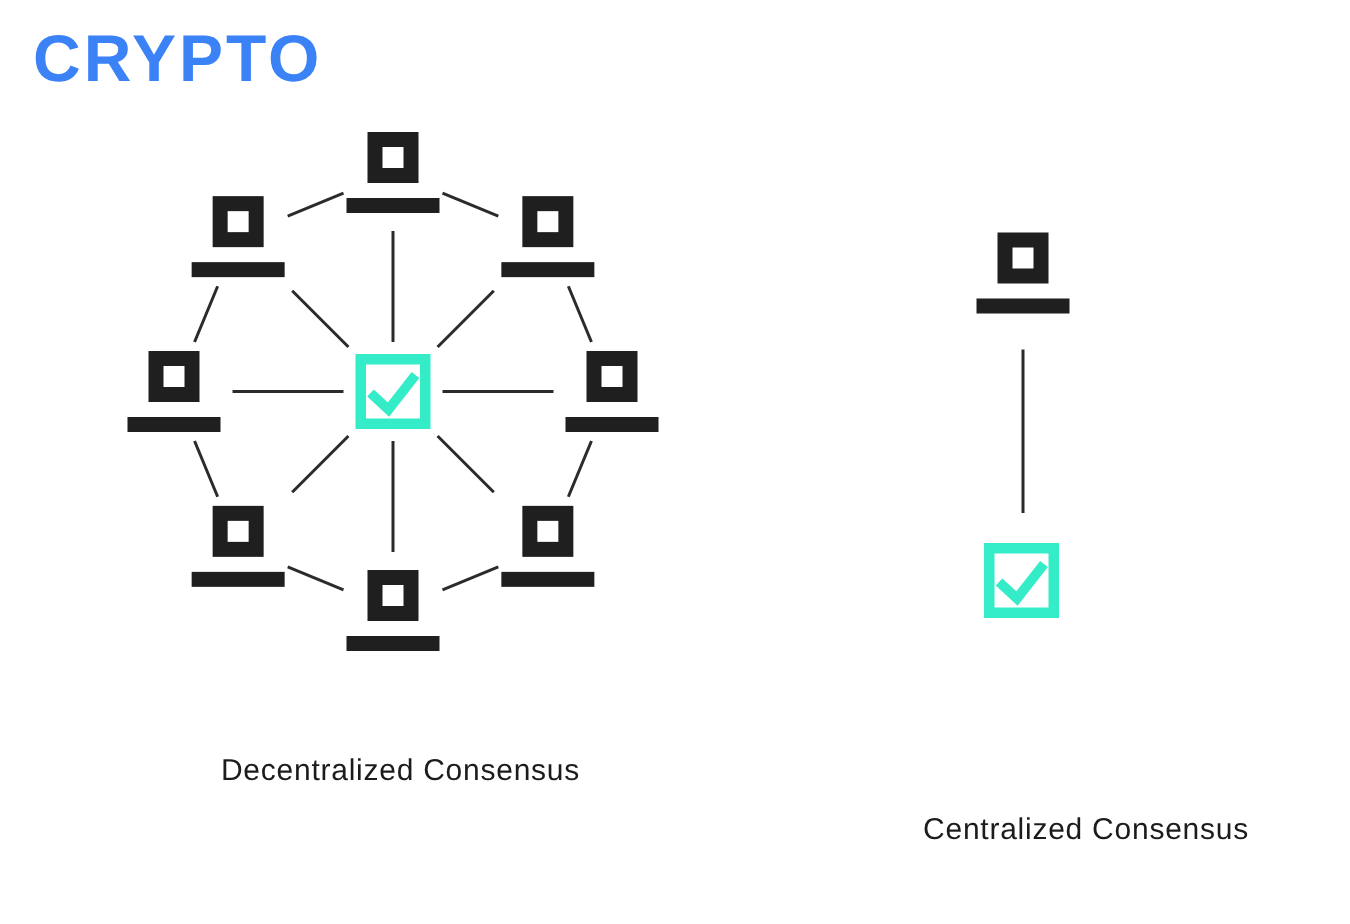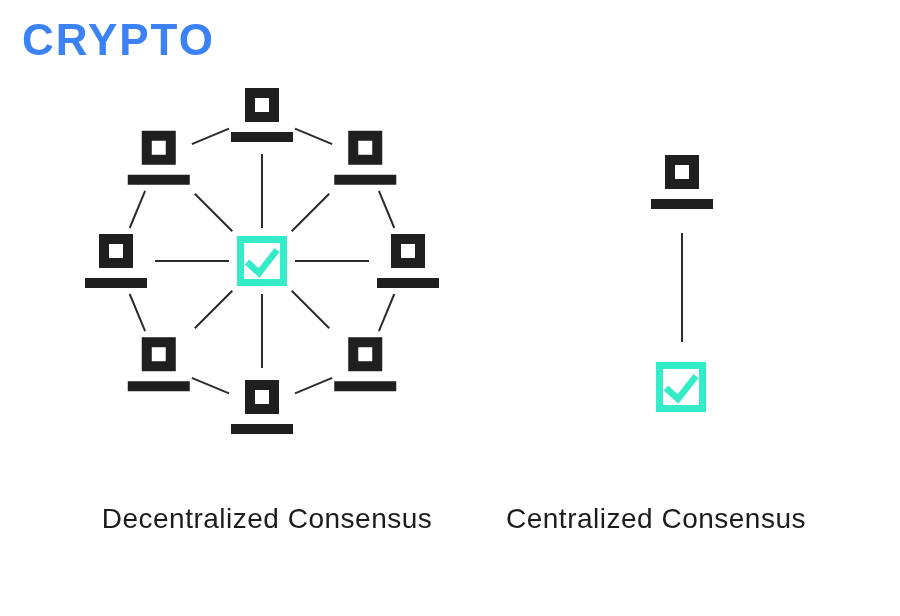--- a/index.html
+++ b/index.html
@@ -18,27 +18,27 @@
     font-weight:bold;
     letter-spacing:2px;
     line-height:1;
     color:#8B8B8B;
   }
   #diagram-svg{position:absolute;left:0;top:0;}
   .diagram-label{
     position:absolute;
     top:503px;
     transform:translateX(-50%);
-    font-size:28px;
+    font-size:20px;
     letter-spacing:0.5px;
     color:#1C1C1C;
     white-space:nowrap;
   }
   .label-left{left:267px;}
-  .label-right{left:656px;}
+  .label-right{left:724px;margin-top:39px;}
 </style>
 </head>
 <body style="background: rgb(255, 255, 255);">
 
 <div class="canvas">
   <div class="logo" style="color: #3b82f6;">CRYPTO</div>
 
   <svg id="diagram-svg" width="900" height="616" viewBox="0 0 900 616">
       <line x1="262.0" y1="228.0" x2="262.0" y2="154.0" stroke="#2B2B2B" stroke-width="2"></line>
       <line x1="232.3" y1="231.3" x2="194.8" y2="193.8" stroke="#2B2B2B" stroke-width="2"></line>

